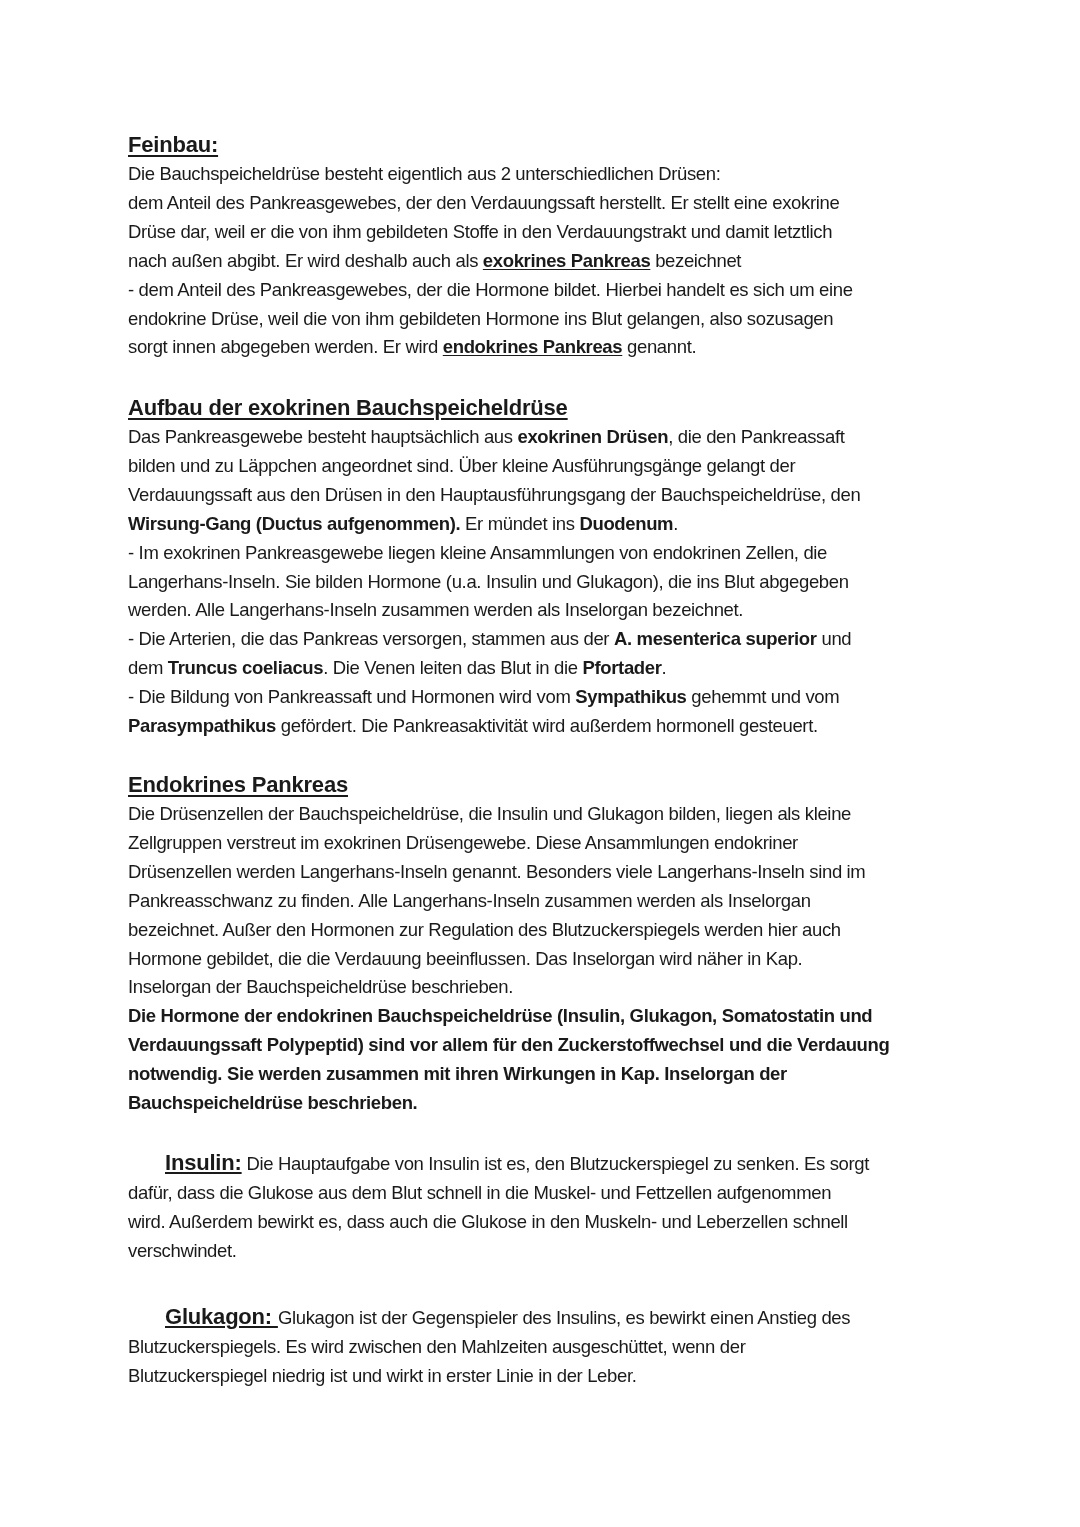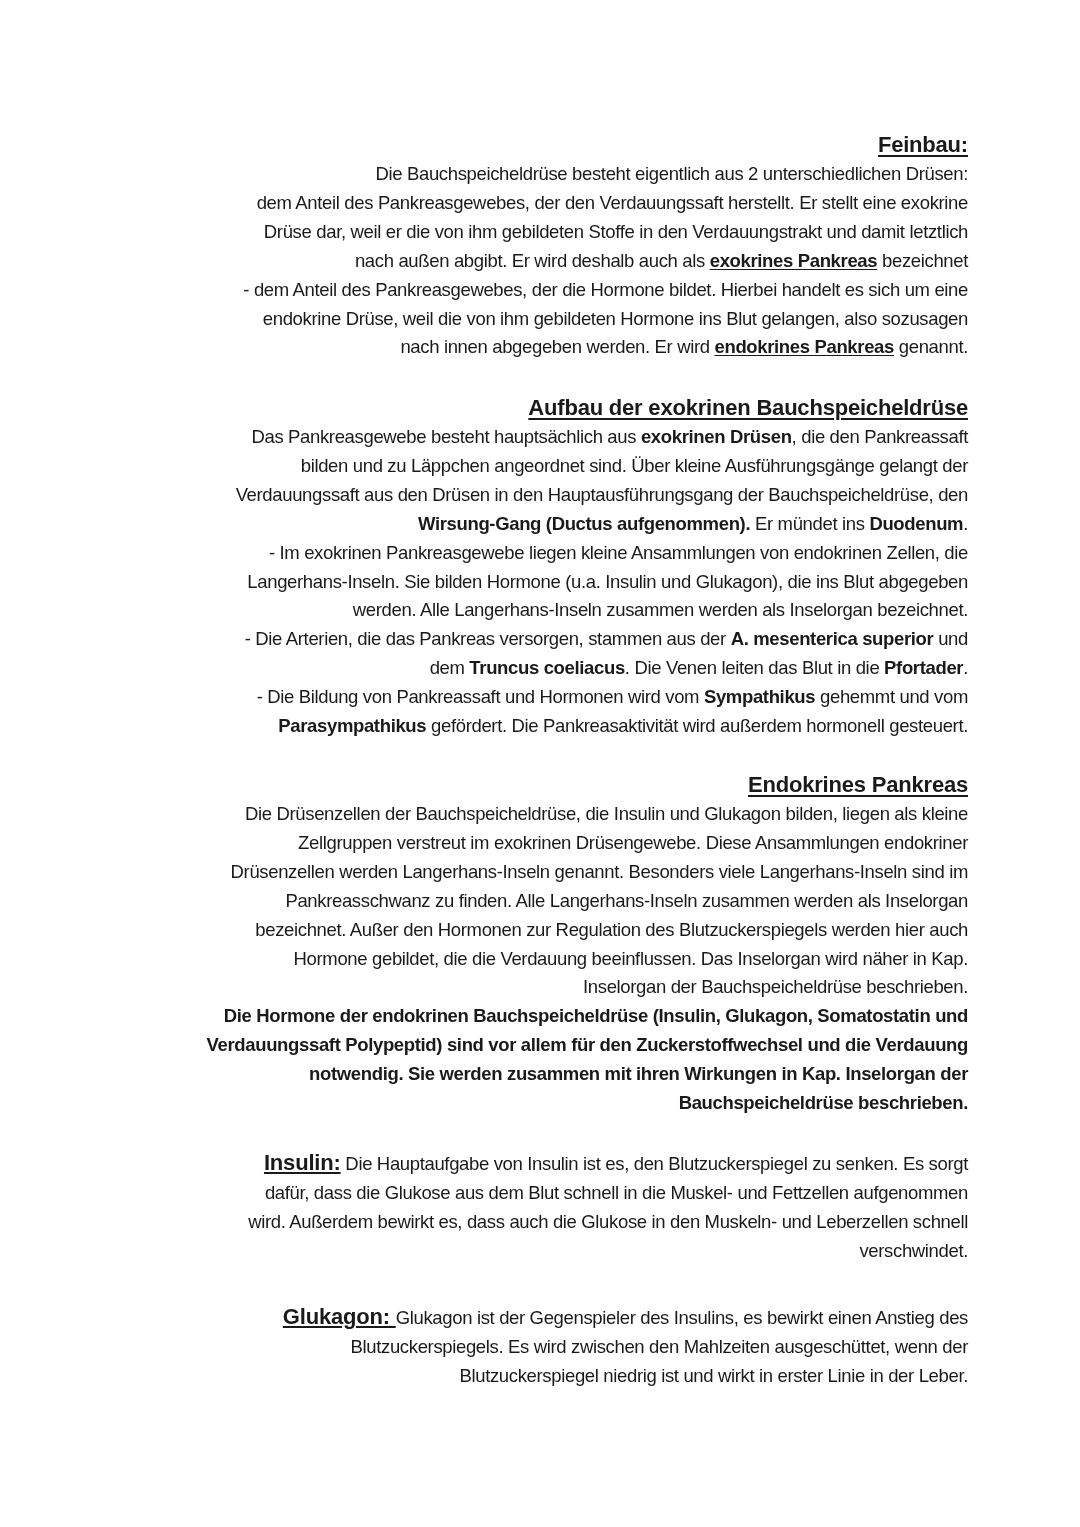--- a/index.html
+++ b/index.html
@@ -1,18 +1,18 @@
 <!DOCTYPE html>
 <html><head>
 <meta charset="utf-8">
 <style>
   html, body { margin:0; padding:0; background:#ffffff; }
   body { width:1080px; height:1527px; position:relative; overflow:hidden;
          font-family:"Liberation Sans", sans-serif; color:#1a1a1a; }
-  .page { position:absolute; left:0; top:0; width:968px; height:1527px;text-align:right; }
+  .page { position:absolute; left:0; top:0; width:968px; height:1527px; }
   .sec { position:absolute; left:128px; width:840px; }
   .h { font-weight:bold; text-decoration:underline; text-underline-offset:3px;
        font-size:22px; line-height:30px; display:block; letter-spacing:-0.2px; }
   .ln { display:block; font-size:18.5px; line-height:28.9px; white-space:nowrap;
         letter-spacing:-0.35px; }
   .b { font-weight:bold; }
   .bu { font-weight:bold; text-decoration:underline; text-underline-offset:2px; }
   .inl-h { font-weight:bold; text-decoration:underline; font-size:22px; letter-spacing:-0.2px;margin-left:37px; }
 </style>
 </head>
@@ -21,21 +21,21 @@
 <div class="page">
 
   <div class="sec" style="top:130px;">
     <span class="h">Feinbau:</span>
     <span class="ln"><span>Die Bauchspeicheldrüse besteht eigentlich aus 2 unterschiedlichen Drüsen:</span></span>
     <span class="ln"><span>dem Anteil des Pankreasgewebes, der den Verdauungssaft herstellt. Er stellt eine exokrine</span></span>
     <span class="ln"><span>Drüse dar, weil er die von ihm gebildeten Stoffe in den Verdauungstrakt und damit letztlich</span></span>
     <span class="ln"><span>nach außen abgibt. Er wird deshalb auch als </span><span class="bu">exokrines Pankreas</span><span> bezeichnet</span></span>
     <span class="ln"><span>- dem Anteil des Pankreasgewebes, der die Hormone bildet. Hierbei handelt es sich um eine</span></span>
     <span class="ln"><span>endokrine Drüse, weil die von ihm gebildeten Hormone ins Blut gelangen, also sozusagen</span></span>
-    <span class="ln"><span>nach innen abgegeben werden. Er wird </span><span class="bu">endokrines Pankreas</span><span> genannt.</span></span>
+    <span class="ln"><span>sorgt innen abgegeben werden. Er wird </span><span class="bu">endokrines Pankreas</span><span> genannt.</span></span>
   </div>
 
   <div class="sec" style="top:393px;">
     <span class="h">Aufbau der exokrinen Bauchspeicheldrüse</span>
     <span class="ln"><span>Das Pankreasgewebe besteht hauptsächlich aus </span><span class="b">exokrinen Drüsen</span><span>, die den Pankreassaft</span></span>
     <span class="ln"><span>bilden und zu Läppchen angeordnet sind. Über kleine Ausführungsgänge gelangt der</span></span>
     <span class="ln"><span>Verdauungssaft aus den Drüsen in den Hauptausführungsgang der Bauchspeicheldrüse, den</span></span>
     <span class="ln"><span class="b">Wirsung-Gang (Ductus aufgenommen).</span><span> Er mündet ins </span><span class="b">Duodenum</span><span>.</span></span>
     <span class="ln"><span>- Im exokrinen Pankreasgewebe liegen kleine Ansammlungen von endokrinen Zellen, die</span></span>
     <span class="ln"><span>Langerhans-Inseln. Sie bilden Hormone (u.a. Insulin und Glukagon), die ins Blut abgegeben</span></span>

